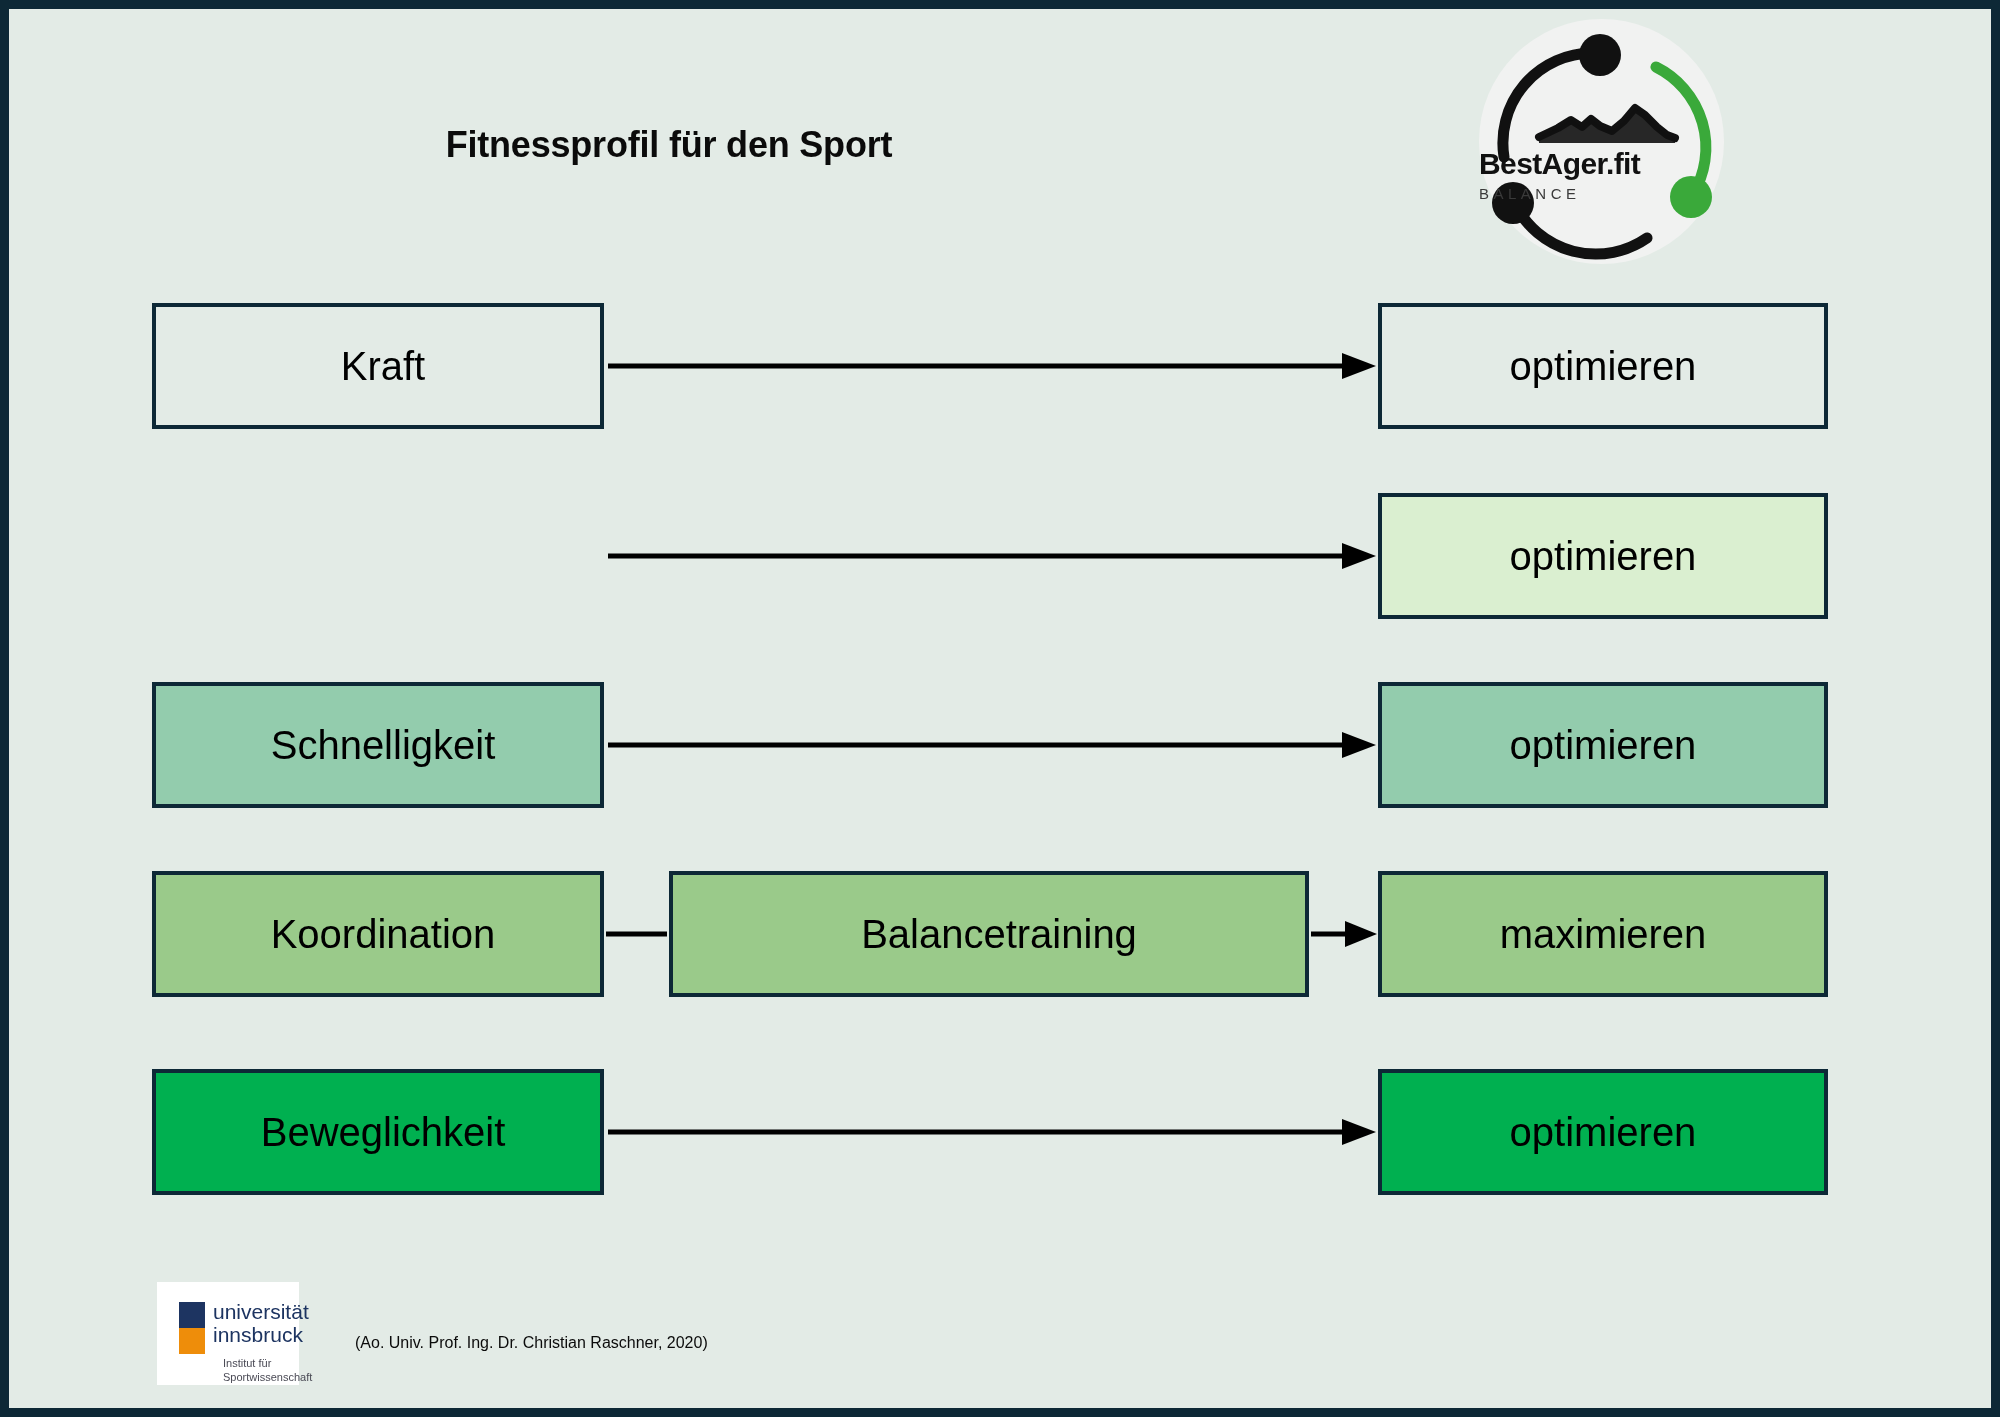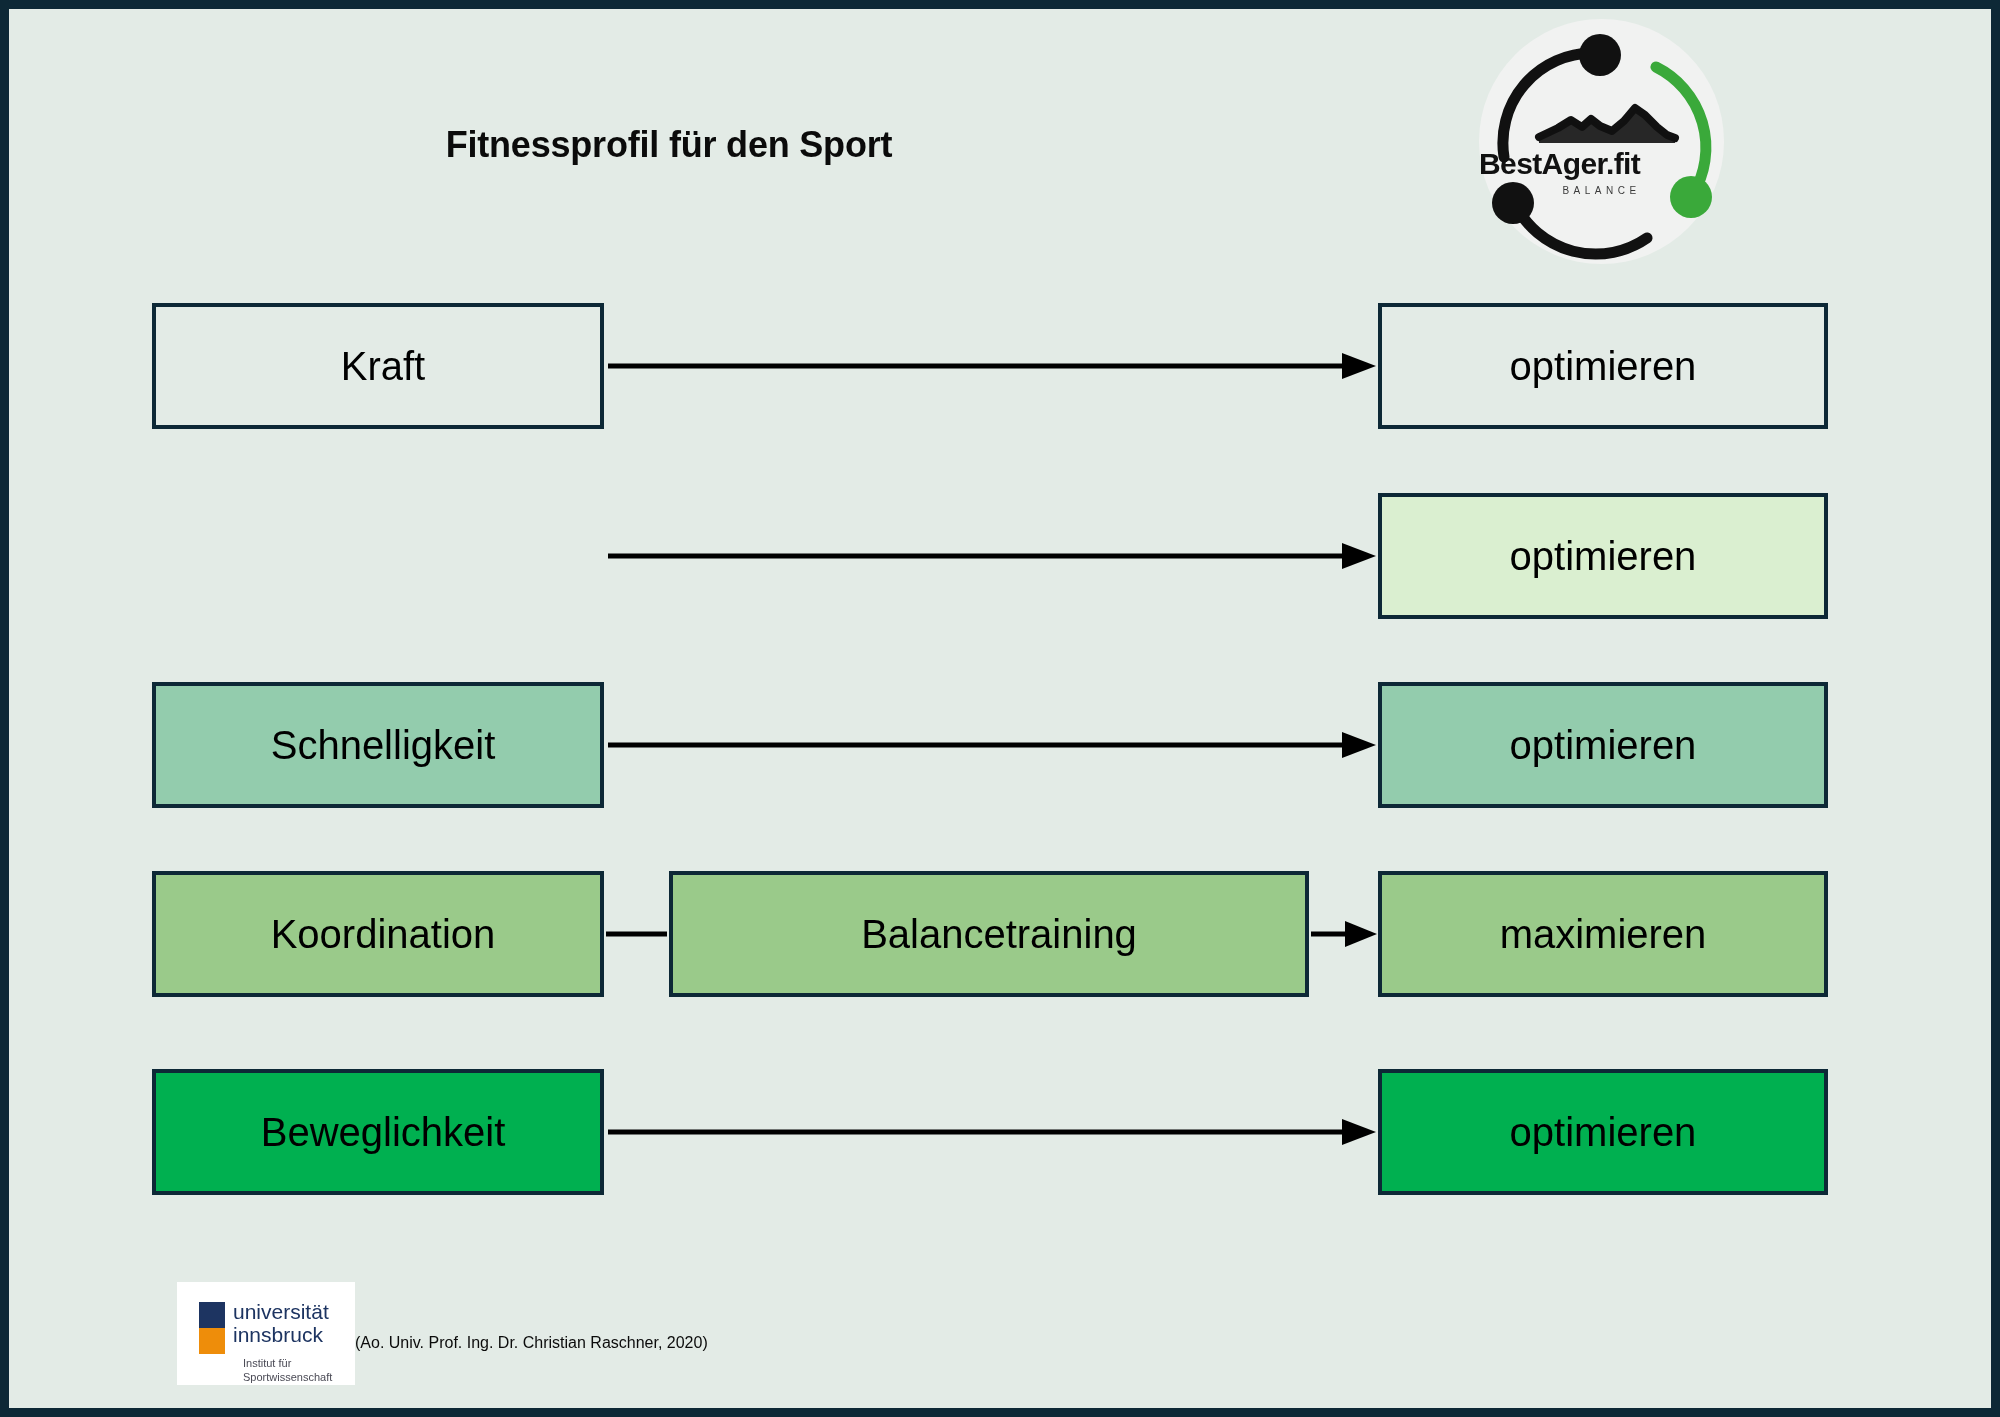--- a/index.html
+++ b/index.html
@@ -53,22 +53,21 @@
     font-size: 30px;
     font-weight: bold;
     color: #111111;
     letter-spacing: -0.6px;
   }
   .brand-sub {
     position: absolute;
     left: 0;
     top: 166px;
     width: 245px;
-    text-align: center;
-    font-size: 10px;
+    font-size: 15px;
     color: #3a3a3a;
     letter-spacing: 4.5px;
   }
 
   
   .row {
     position: absolute;
     left: 0;
     width: 100%;
     height: 126px;
@@ -94,25 +93,24 @@
     height: 126px;
     top: 0;
   }
   .conn svg { display: block; }
 
   
   .uni-logo {
     position: absolute;
     left: 148px;
     top: 1273px;
-    width: 178px;
+    width: 142px;
     height: 103px;
     background: #ffffff;
     box-sizing: border-box;
-    margin-left: 20px;
   }
   .uni-inner { position: absolute; left: 22px; top: 18px; }
   .uni-squares { position: absolute; left: 0; top: 2px; width: 26px; }
   .sq { width: 26px; height: 26px; }
   .sq.navy { background: #1d3461; }
   .sq.orange { background: #ee8d0a; }
   .uni-words {
     position: absolute;
     left: 34px;
     top: 0;

